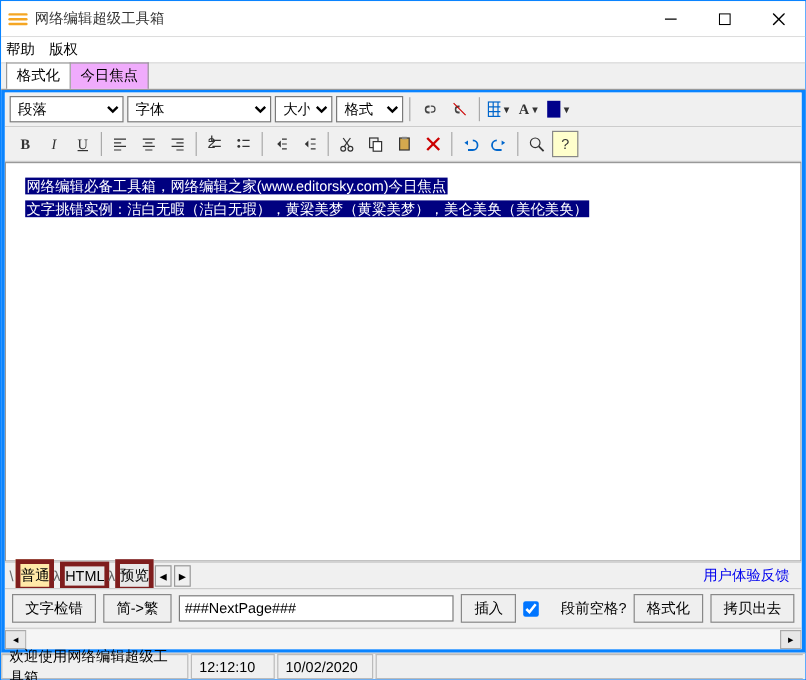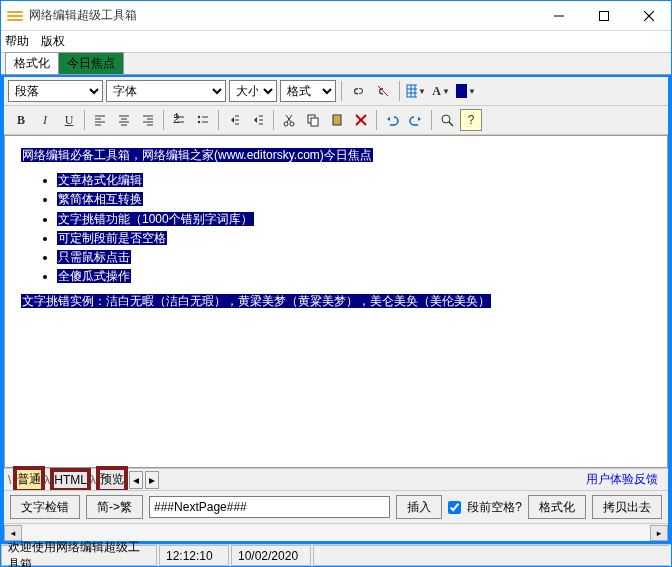--- a/index.html
+++ b/index.html
@@ -9,21 +9,21 @@
 .app-icon{width:16px;height:16px;display:flex;flex-direction:column;justify-content:center;gap:2px;margin-right:6px}
 .app-icon span{height:2px;background:#f5a623;border-radius:1px}
 .title-text{flex:1;color:#333}
 .win-controls{display:flex;height:100%}
 .win-btn{width:45px;display:flex;align-items:center;justify-content:center;cursor:default;color:#000}
 .menubar{height:22px;background:#fff;display:flex;align-items:center;padding:0 4px;gap:12px;border-bottom:1px solid #ccc}
 .menubar span{cursor:default}
 .tabstrip{height:22px;background:#f0f0f0;display:flex;align-items:flex-end;padding:2px 4px 0 4px;border-bottom:1px solid #999}
 .top-tab{padding:2px 8px;border:1px solid #999;border-bottom:none;background:#f8f8f8;cursor:default;margin-right:-1px;position:relative}
 .top-tab.active{background:#fff;z-index:2}
-.top-tab:not(.active){background:#15803d}
+.top-tab:not(.active){background:#f0abfc}
 .client{flex:1;border:3px solid #0a84ff;border-top:2px solid #0a84ff;display:flex;flex-direction:column;overflow:hidden}
 .toolbar{background:#f0f0f0;border-bottom:1px solid #ccc;padding:3px 4px;display:flex;align-items:center;gap:3px;flex-wrap:nowrap}
 .sel{height:22px;border:1px solid #7a7a7a;background:#fff;padding:0 2px;font-size:12px}
 .sel.paragraph{width:95px}
 .sel.font{width:120px}
 .sel.size{width:48px}
 .sel.format{width:56px}
 .tb-sep{width:1px;height:20px;background:#aaa;margin:0 2px}
 .tb-btn{width:22px;height:22px;border:1px solid transparent;background:none;display:flex;align-items:center;justify-content:center;cursor:default;font-size:12px;color:#333}
 .tb-btn svg{pointer-events:none}
@@ -34,21 +34,21 @@
 .hl{background:#000080;color:#fff;padding:0 1px}
 .editor ul{margin:6px 0 6px 36px;list-style:disc}
 .bottom-tabs{height:22px;background:#f0f0f0;display:flex;align-items:center;padding:0 4px;border-top:1px solid #ccc}
 .b-tab{padding:1px 0;border:4px solid #7f1d1d;background:#e8e8e8;margin-right:-1px;cursor:default;font-size:12px}
 .b-tab.active{background:#ffe9a8}
 .b-tab-nav{width:14px;height:18px;border:1px solid #999;background:#f0f0f0;display:flex;align-items:center;justify-content:center;margin-left:2px;cursor:default}
 .feedback-link{margin-left:auto;color:#0000ee;cursor:default;margin-right:6px}
 .action-bar{background:#f0f0f0;padding:4px 6px;display:flex;align-items:center;gap:6px;border-top:1px solid #ccc}
 .abtn{height:24px;padding:0 10px;border:1px solid #888;background:#efefef;cursor:default;font-size:12px}
 .page-input{height:22px;flex:1;border:1px solid #7a7a7a;padding:0 4px;background:#fff;min-width:60px}
-.chk{display:flex;align-items:center;gap:6px}
+.chk{display:flex;align-items:center;gap:18px}
 .scroll-bar{height:18px;background:#f0f0f0;border-top:1px solid #ccc;display:flex;align-items:center}
 .sb-btn{width:18px;height:16px;border:1px solid #aaa;background:#e8e8e8;display:flex;align-items:center;justify-content:center;font-size:9px}
 .sb-track{flex:1;height:16px;background:#f5f5f5}
 .statusbar{height:22px;background:#f0f0f0;border-top:1px solid #ccc;display:flex;align-items:center}
 .status-cell{height:100%;border:1px solid #bbb;padding:2px 6px;display:flex;align-items:center;margin-right:2px}
 .status-cell.main{width:156px}
 .status-cell.time{width:70px}
 .status-cell.date{width:80px}
 .drop-arrow{font-size:8px;margin-left:1px}
 </style>
@@ -240,28 +240,20 @@
           <svg width="14" height="14">
             <circle cx="6" cy="6" r="4" fill="none" stroke="#333"></circle>
             <line x1="9" y1="9" x2="13" y2="13" stroke="#333" stroke-width="1.5"></line>
           </svg>
         </button>
       <button class="tb-btn" style="border:1px solid #888;background:#ffc">?</button>
     </div>
 
     <div class="editor">
       <p><span class="hl">网络编辑必备工具箱，网络编辑之家(www.editorsky.com)今日焦点</span></p>
-      <ul>
-        <li><span class="hl">文章格式化编辑</span></li>
-        <li><span class="hl">繁简体相互转换</span></li>
-        <li><span class="hl">文字挑错功能（1000个错别字词库）</span></li>
-        <li><span class="hl">可定制段前是否空格</span></li>
-        <li><span class="hl">只需鼠标点击</span></li>
-        <li><span class="hl">全傻瓜式操作</span></li>
-      </ul>
       <p><span class="hl">文字挑错实例：洁白无暇（洁白无瑕），黄梁美梦（黄粱美梦），美仑美奂（美伦美奂）</span></p>
     </div>
 
     <div class="bottom-tabs">
       <span style="margin-right:2px;color:#666">\</span>
       <div class="b-tab active">普通</div>
       <span style="color:#666">λ</span>
       <div class="b-tab">HTML</div>
       <span style="color:#666">λ</span>
       <div class="b-tab">预览</div>

